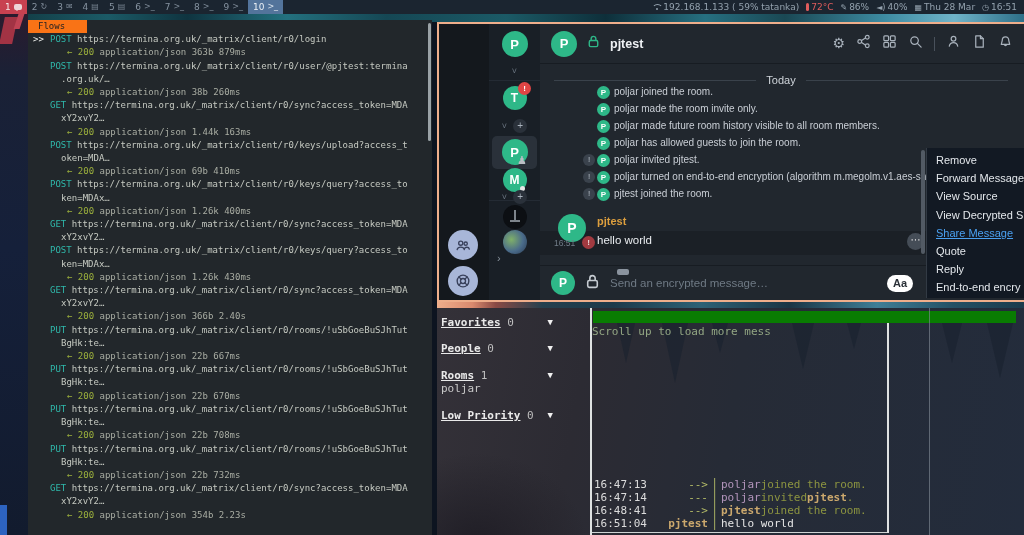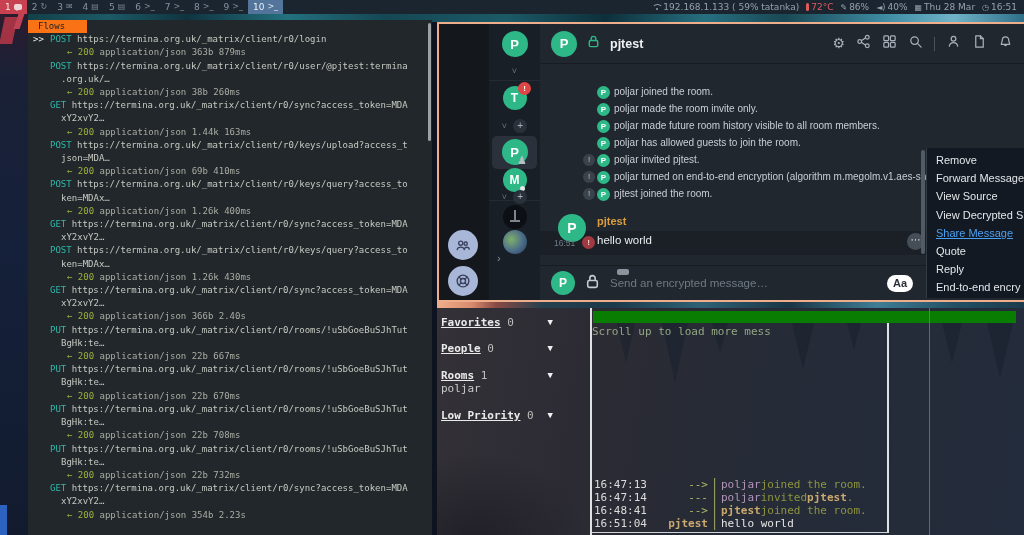--- a/index.html
+++ b/index.html
@@ -256,21 +256,21 @@
           <div class="fl-line fl-wrap">.org.uk/…</div>
           <div class="fl-line fl-resp"><span class="arrow">← </span><span class="code">200</span><span class="meta"> application/json 38b 260ms</span></div>
         </div>
         <div class="flow">
           <div class="fl-line"><span class="fl-sel"></span><span class="fl-m">GET</span> <span class="fl-url">https://termina.org.uk/_matrix/client/r0/sync?access_token=MDA</span></div>
           <div class="fl-line fl-wrap">xY2xvY2…</div>
           <div class="fl-line fl-resp"><span class="arrow">← </span><span class="code">200</span><span class="meta"> application/json 1.44k 163ms</span></div>
         </div>
         <div class="flow">
           <div class="fl-line"><span class="fl-sel"></span><span class="fl-m">POST</span> <span class="fl-url">https://termina.org.uk/_matrix/client/r0/keys/upload?access_t</span></div>
-          <div class="fl-line fl-wrap">json=MDA…</div>
+          <div class="fl-line fl-wrap">oken=MDA…</div>
           <div class="fl-line fl-resp"><span class="arrow">← </span><span class="code">200</span><span class="meta"> application/json 69b 410ms</span></div>
         </div>
         <div class="flow">
           <div class="fl-line"><span class="fl-sel"></span><span class="fl-m">POST</span> <span class="fl-url">https://termina.org.uk/_matrix/client/r0/keys/query?access_to</span></div>
           <div class="fl-line fl-wrap">ken=MDAx…</div>
           <div class="fl-line fl-resp"><span class="arrow">← </span><span class="code">200</span><span class="meta"> application/json 1.26k 400ms</span></div>
         </div>
         <div class="flow">
           <div class="fl-line"><span class="fl-sel"></span><span class="fl-m">GET</span> <span class="fl-url">https://termina.org.uk/_matrix/client/r0/sync?access_token=MDA</span></div>
           <div class="fl-line fl-wrap">xY2xvY2…</div>
@@ -394,20 +394,23 @@
                 <path d="M4 2h5l3 3v9H4z"></path>
                 <path d="M9 2v3h3"></path>
               </svg></span>
             <span><svg viewBox="0 0 16 16">
                 <path d="M8 3c-2.2 0-3.5 1.6-3.5 4l-1 4h9l-1-4c0-2.4-1.3-4-3.5-4z"></path>
                 <path d="M6.8 11.5a1.3 1.3 0 0 0 2.4 0"></path>
               </svg></span>
           </div>
       </div>
 
+      <div class="today">
+        <span>Today</span>
+      </div>
 
       <div id="events">
           <div class="ev">
             <span class="avatar ev-av">P</span>
             <span class="ev-text">poljar joined the room.</span>
           </div>
           <div class="ev">
             <span class="avatar ev-av">P</span>
             <span class="ev-text">poljar made the room invite only.</span>
           </div>

